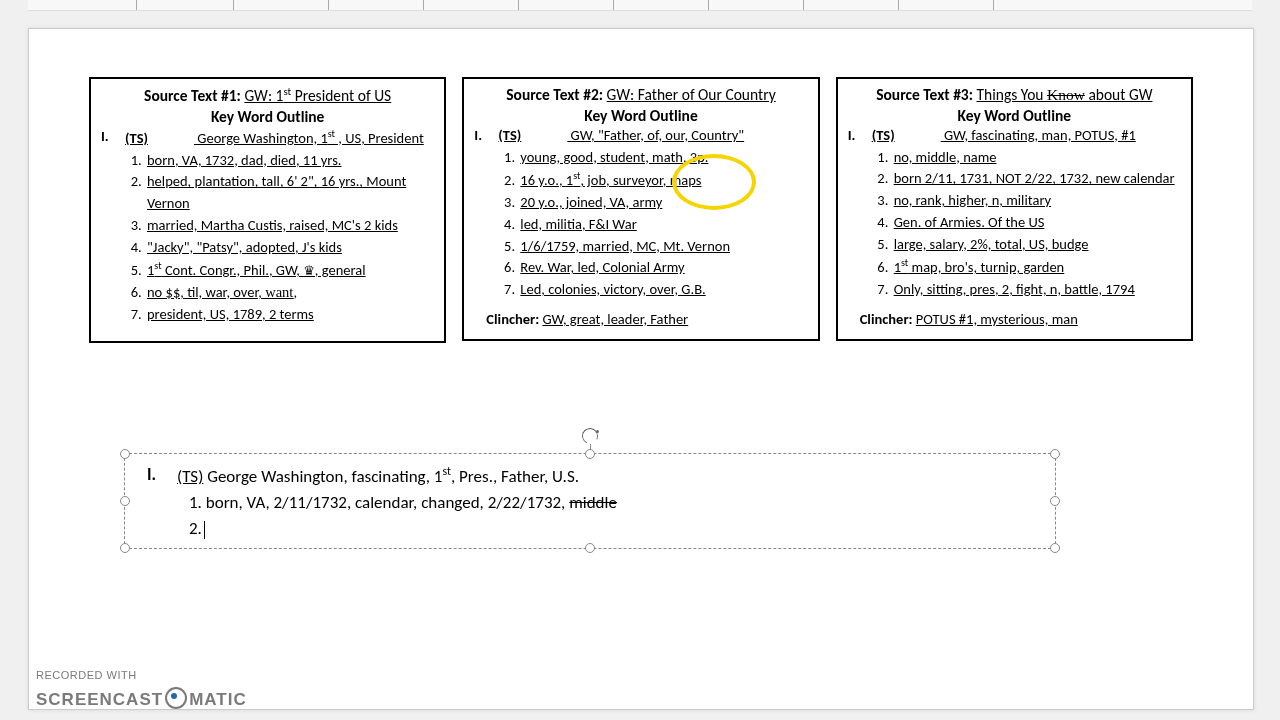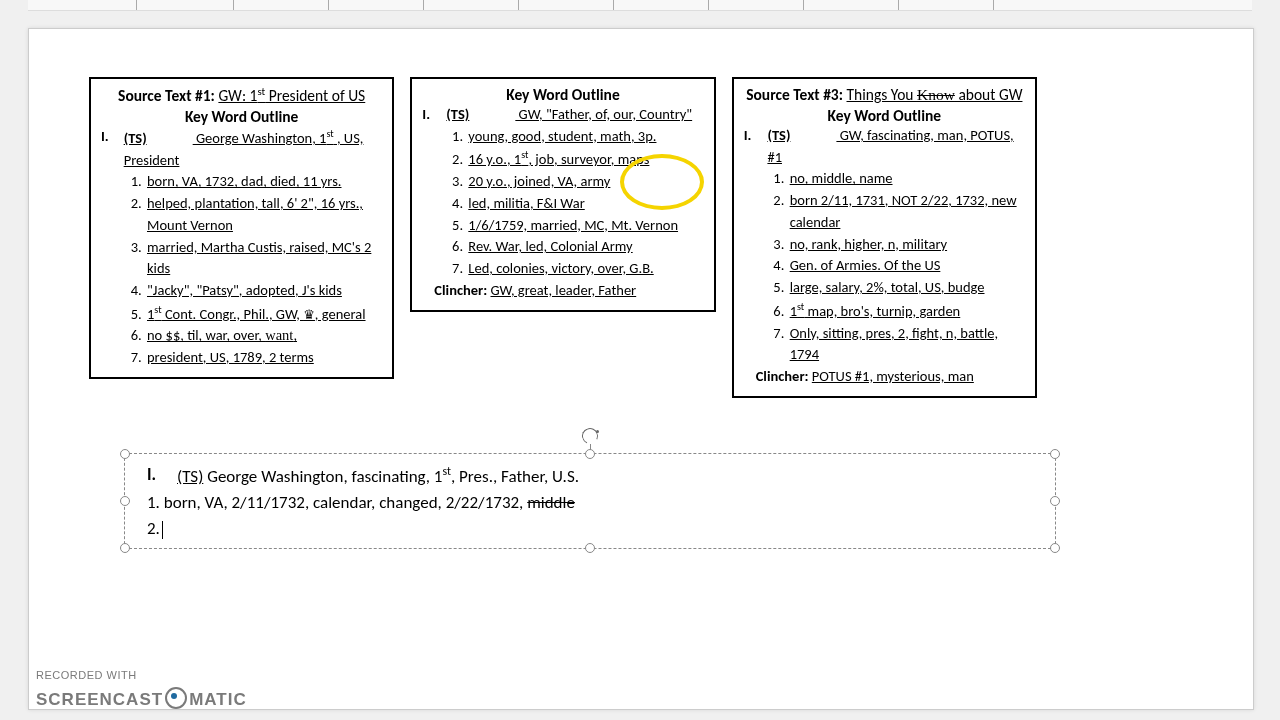--- a/index.html
+++ b/index.html
@@ -19,21 +19,21 @@
     width: 1224px;
     height: 680px;
     background: #fff;
     border: 1px solid #ccc;
     box-shadow: 0 0 4px rgba(0,0,0,0.1);
   }
   .cards {
     position: absolute;
     left: 60px;
     top: 48px;
-    width: 948px;
+    width: 1104px;
     display: flex;
     gap: 16px;
     align-items: flex-start;
   }
   .card {
     border: 2px solid #000;
     padding: 6px 10px 8px 10px;
     flex: 1;
     position: relative;
     background: #fff;
@@ -69,21 +69,21 @@
   }
   .roman .ts {
     font-weight: bold;
     text-decoration: underline;
   }
   .roman .txt {
     text-decoration: underline;
     padding-left: 46px;
   }
   ol.items {
-    margin: 0 0 0 26px;
+    margin: 0 0 8px 26px;
     padding: 0 0 0 18px;
   }
   ol.items li {
     text-decoration: none;
     padding-left: 2px;
   }
   ol.items li span {
     text-decoration: underline;
   }
   .clincher {
@@ -149,21 +149,21 @@
   .tb-content {
     padding: 8px 14px 4px 22px;
     font-size: 17px;
     line-height: 1.55;
   }
   .tb-content .roman2 {
     display:flex; gap:18px;
   }
   .tb-content .roman2 .rn { font-weight:bold; width:12px; }
   .tb-content .roman2 .ts { font-weight: normal; text-decoration: underline; }
-  .tb-content .l2 { }
+  .tb-content .l2 { margin-left: 42px; }
   .caret {
     display:inline-block;
     width:1px; height:18px; background:#000;
     vertical-align: middle;
     animation: blink 1s step-start infinite;
     margin-left:2px;
   }
   @keyframes blink { 50% { opacity: 0; } }
   .strike2 { text-decoration: line-through; }
   .watermark {
@@ -234,20 +234,24 @@
           <li><span>"Jacky", "Patsy", adopted, J's kids</span></li>
           <li><span>1<sup>st</sup> Cont. Congr., Phil., GW, <span class="crown">♛</span>, general</span></li>
           <li><span>no $$, til, war, over, <span class="strike">want</span>,</span></li>
           <li><span>president, US, 1789, 2 terms</span></li>
         </ol>
       </div>
     </div>
 
     <div class="card">
       <div class="highlight" style="left:208px; top:75px;"></div>
+      <div class="card-title">
+        <span>Source Text #2:</span>
+        <span class="link">GW: Father of Our Country</span>
+      </div>
       <div class="kwo">Key Word Outline</div>
       <div class="outline">
         <div class="roman">
           <span class="rn">I.</span>
           <span><span class="ts">(TS)</span><span class="txt"> GW, "Father, of, our, Country"</span></span>
         </div>
         <ol class="items">
           <li><span>young, good, student, math, 3p.</span></li>
           <li><span>16 y.o., 1<sup>st</sup>, job, surveyor, maps</span></li>
           <li><span>20 y.o., joined, VA, army</span></li>

